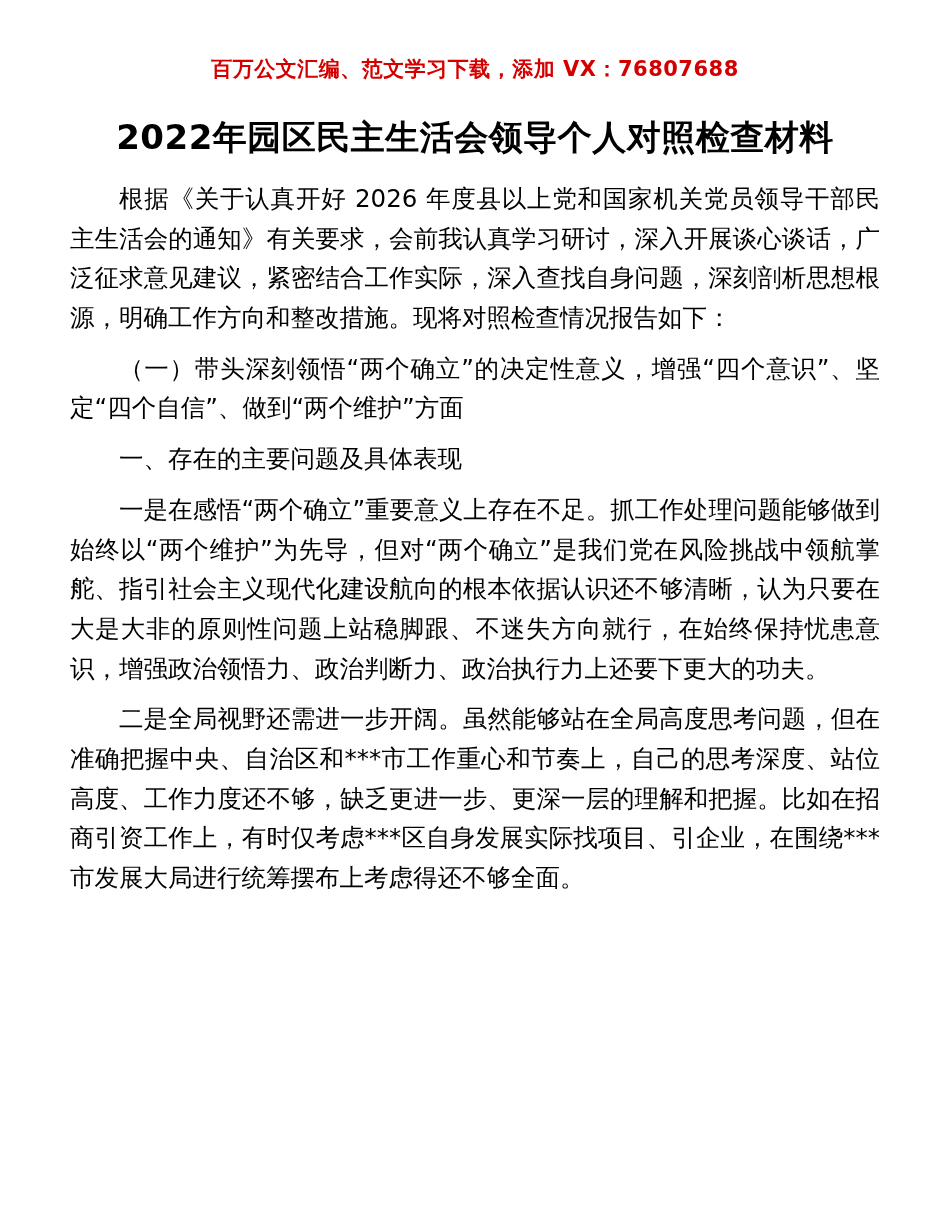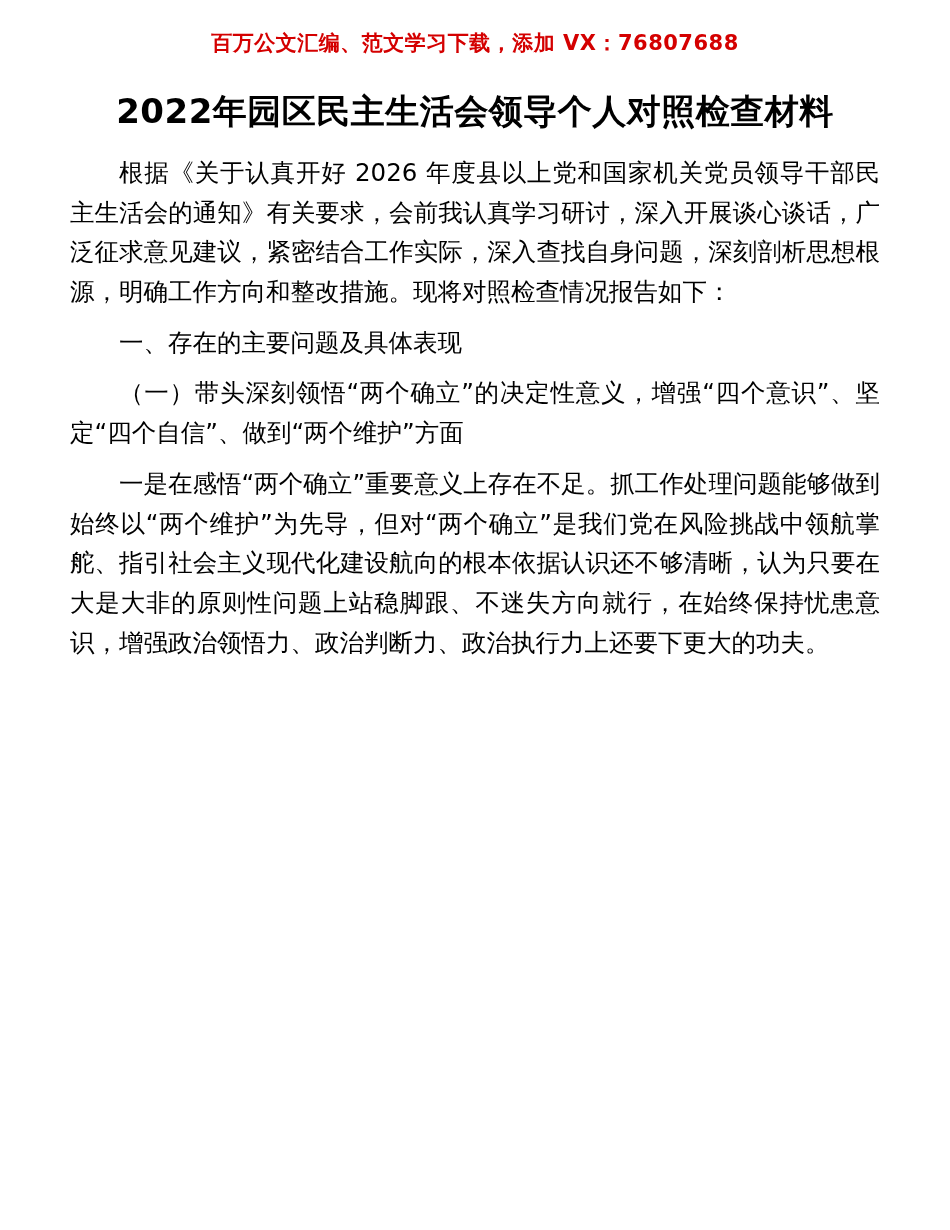--- a/index.html
+++ b/index.html
@@ -20,21 +20,21 @@
     box-sizing: border-box;
     padding: 0 70px;
     position: relative;
   }
   .promo-banner {
     text-align: center;
     color: #d40000;
     font-weight: bold;
     font-size: 21px;
     letter-spacing: 0.5px;
-    padding-top: 29px;
+    padding-top: 55px;
     padding-bottom: 4px;
     white-space: nowrap;
   }
   .doc-title {
     text-align: center;
     font-size: 34px;
     font-weight: bold;
     color: #000000;
     margin-top: 28px;
     margin-bottom: 18px;
@@ -62,20 +62,21 @@
 <body>
 
 <div class="page">
 
   <div class="promo-banner">百万公文汇编、范文学习下载，添加 VX：76807688</div>
 
   <h1 class="doc-title">2022年园区民主生活会领导个人对照检查材料</h1>
 
   <p class="para">根据《关于认真开好 2026 年度县以上党和国家机关党员领导干部民主生活会的通知》有关要求，会前我认真学习研讨，深入开展谈心谈话，广泛征求意见建议，紧密结合工作实际，深入查找自身问题，深刻剖析思想根源，明确工作方向和整改措施。现将对照检查情况报告如下：</p>
 
+  <p class="heading-para">（一）带头深刻领悟“两个确立”的决定性意义，增强“四个意识”、坚定“四个自信”、做到“两个维护”方面</p>
+
   <p class="heading-para">一、存在的主要问题及具体表现</p>
-
-  <p class="heading-para">（一）带头深刻领悟“两个确立”的决定性意义，增强“四个意识”、坚定“四个自信”、做到“两个维护”方面</p>
 
   <p class="para">一是在感悟“两个确立”重要意义上存在不足。抓工作处理问题能够做到始终以“两个维护”为先导，但对“两个确立”是我们党在风险挑战中领航掌舵、指引社会主义现代化建设航向的根本依据认识还不够清晰，认为只要在大是大非的原则性问题上站稳脚跟、不迷失方向就行，在始终保持忧患意识，增强政治领悟力、政治判断力、政治执行力上还要下更大的功夫。</p>
 
+  <p class="para">二是全局视野还需进一步开阔。虽然能够站在全局高度思考问题，但在准确把握中央、自治区和***市工作重心和节奏上，自己的思考深度、站位高度、工作力度还不够，缺乏更进一步、更深一层的理解和把握。比如在招商引资工作上，有时仅考虑***区自身发展实际找项目、引企业，在围绕***市发展大局进行统筹摆布上考虑得还不够全面。</p>
 
 </div>
 
 </body></html>

